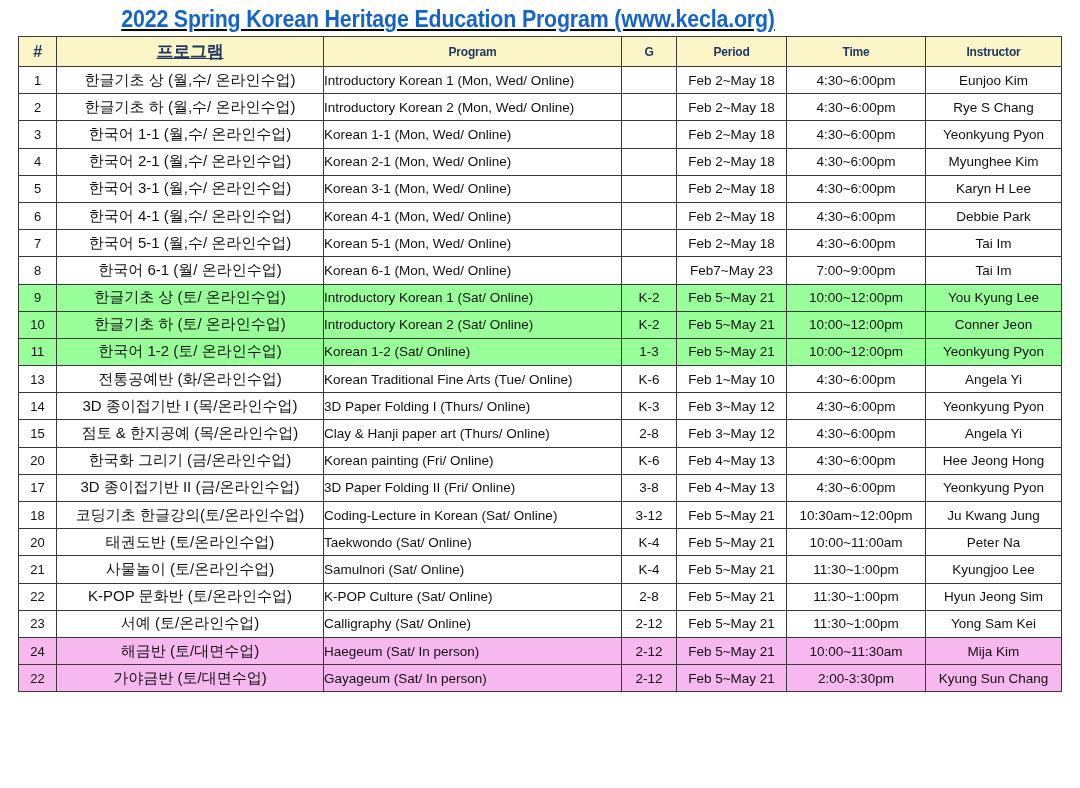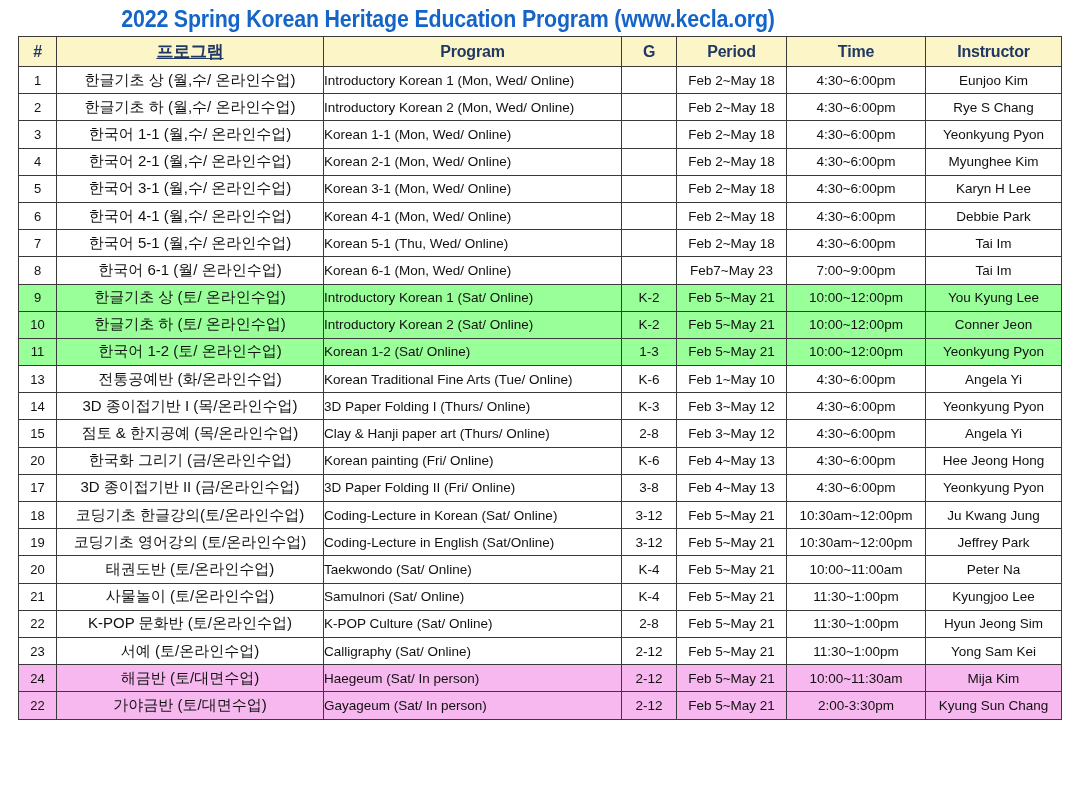--- a/index.html
+++ b/index.html
@@ -11,20 +11,21 @@
     height: 788px;
     background: #ffffff;
     font-family: "Liberation Sans", "DejaVu Sans", sans-serif;
     overflow: hidden;
   }
   .page {
     position: relative;
     width: 896px;
     height: 788px;
     box-sizing: border-box;
+    text-decoration: underline;
   }
   .title {
     text-align: center;
     color: #1565C8;
     font-family: "Liberation Sans Narrow", "Liberation Sans", sans-serif;
     font-weight: bold;
     font-size: 23px;
     letter-spacing: -0.2px;
     line-height: 30px;
     padding-top: 4px;
@@ -47,21 +48,21 @@
     border: 1px solid #3a3a3a;
     padding: 0;
     vertical-align: middle;
     box-sizing: border-box;
   }
   thead th {
     background: #FCF5C7;
     color: #1F3864;
     font-family: "Liberation Sans Narrow", "Liberation Sans", sans-serif;
     font-weight: bold;
-    font-size: 16px;
+    font-size: 12px;
     height: 30px;
     text-align: center;
     letter-spacing: -0.2px;
   }
   thead th.th-hash { font-size: 16px; }
   thead th.th-kor {
     text-decoration: underline;
     font-size: 17px;
   }
   tbody tr { height: 27.2px; }
@@ -187,21 +188,21 @@
             <td class="c-kor">한국어 4-1 (월,수/ 온라인수업)</td>
             <td class="c-eng">Korean 4-1 (Mon, Wed/ Online)</td>
             <td class="c-grade"></td>
             <td class="c-period">Feb 2~May 18</td>
             <td class="c-time">4:30~6:00pm</td>
             <td class="c-instructor">Debbie Park</td>
           </tr>
           <tr class="row-white">
             <td class="c-num">7</td>
             <td class="c-kor">한국어 5-1 (월,수/ 온라인수업)</td>
-            <td class="c-eng">Korean 5-1 (Thu, Wed/ Online)</td>
+            <td class="c-eng">Korean 5-1 (Mon, Wed/ Online)</td>
             <td class="c-grade"></td>
             <td class="c-period">Feb 2~May 18</td>
             <td class="c-time">4:30~6:00pm</td>
             <td class="c-instructor">Tai Im</td>
           </tr>
           <tr class="row-white">
             <td class="c-num">8</td>
             <td class="c-kor">한국어 6-1 (월/ 온라인수업)</td>
             <td class="c-eng">Korean 6-1 (Mon, Wed/ Online)</td>
             <td class="c-grade"></td>
@@ -284,29 +285,20 @@
           <tr class="row-white">
             <td class="c-num">18</td>
             <td class="c-kor">코딩기초 한글강의(토/온라인수업)</td>
             <td class="c-eng">Coding-Lecture in Korean (Sat/ Online)</td>
             <td class="c-grade">3-12</td>
             <td class="c-period">Feb 5~May 21</td>
             <td class="c-time">10:30am~12:00pm</td>
             <td class="c-instructor">Ju Kwang Jung</td>
           </tr>
           <tr class="row-white">
-            <td class="c-num">19</td>
-            <td class="c-kor">코딩기초 영어강의 (토/온라인수업)</td>
-            <td class="c-eng">Coding-Lecture in English (Sat/Online)</td>
-            <td class="c-grade">3-12</td>
-            <td class="c-period">Feb 5~May 21</td>
-            <td class="c-time">10:30am~12:00pm</td>
-            <td class="c-instructor">Jeffrey Park</td>
-          </tr>
-          <tr class="row-white">
             <td class="c-num">20</td>
             <td class="c-kor">태권도반 (토/온라인수업)</td>
             <td class="c-eng">Taekwondo (Sat/ Online)</td>
             <td class="c-grade">K-4</td>
             <td class="c-period">Feb 5~May 21</td>
             <td class="c-time">10:00~11:00am</td>
             <td class="c-instructor">Peter Na</td>
           </tr>
           <tr class="row-white">
             <td class="c-num">21</td>

